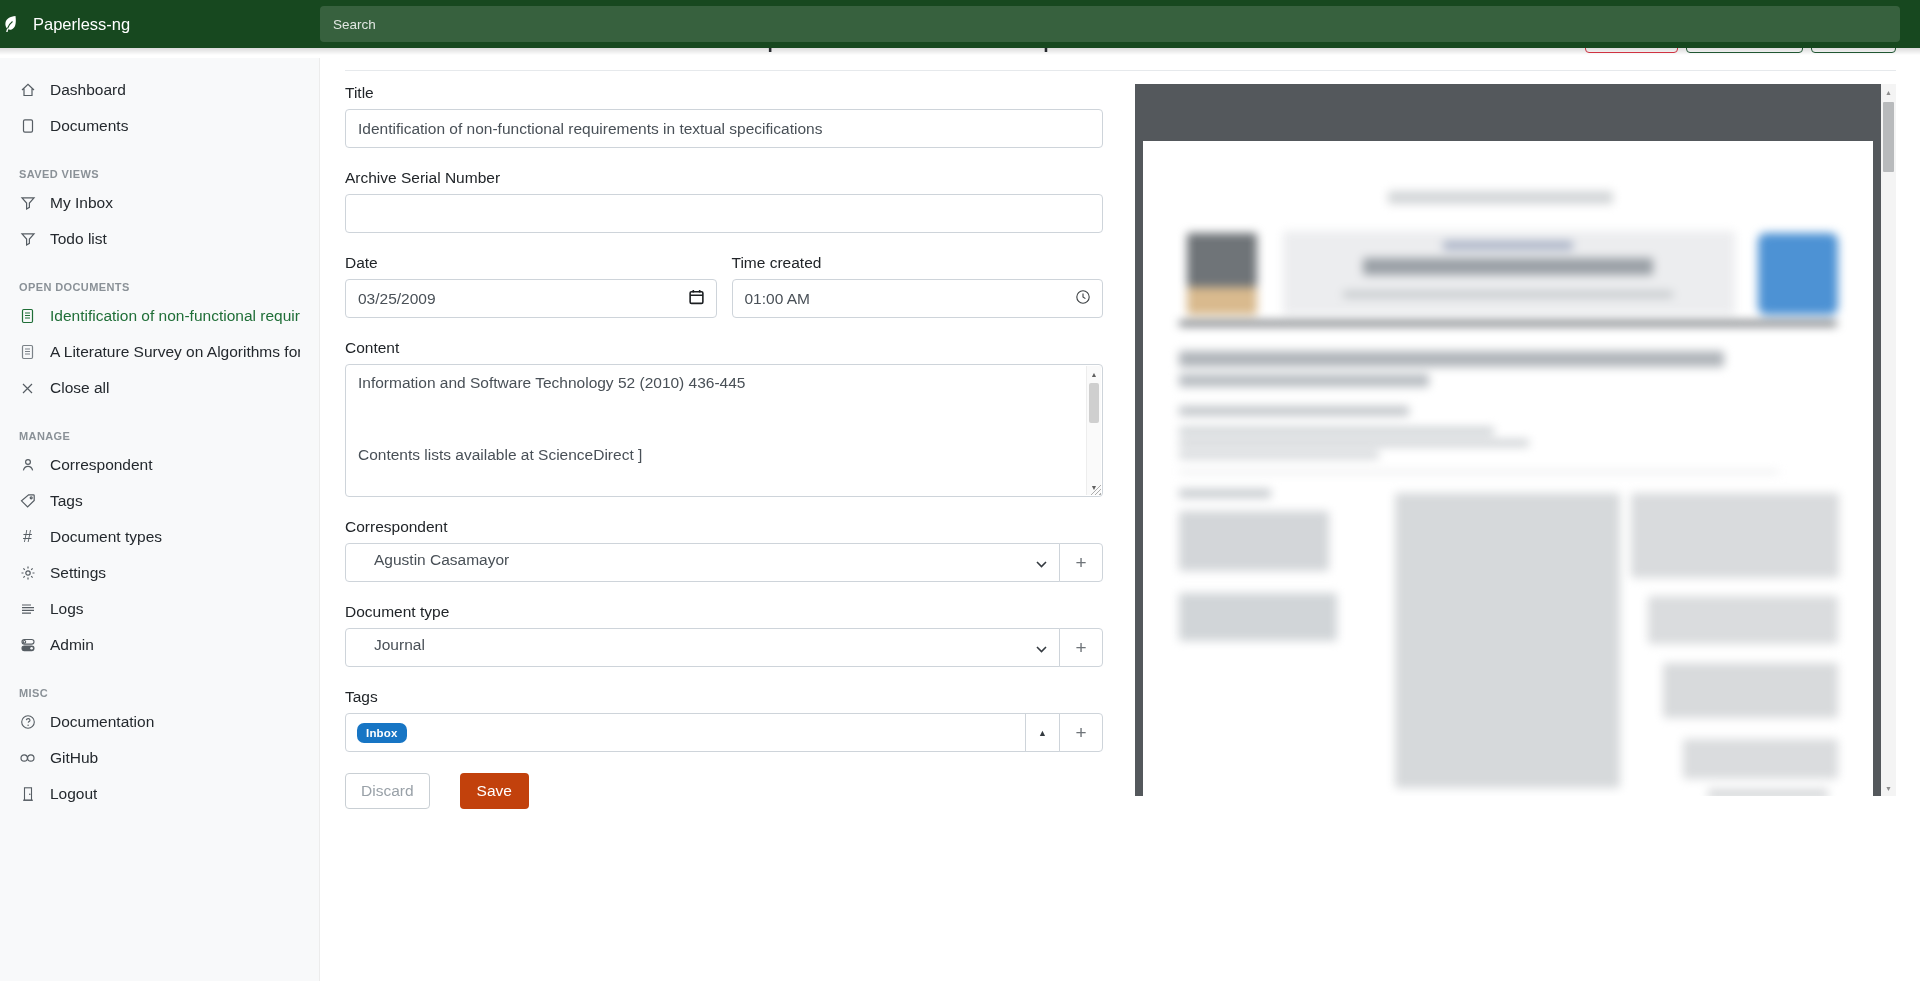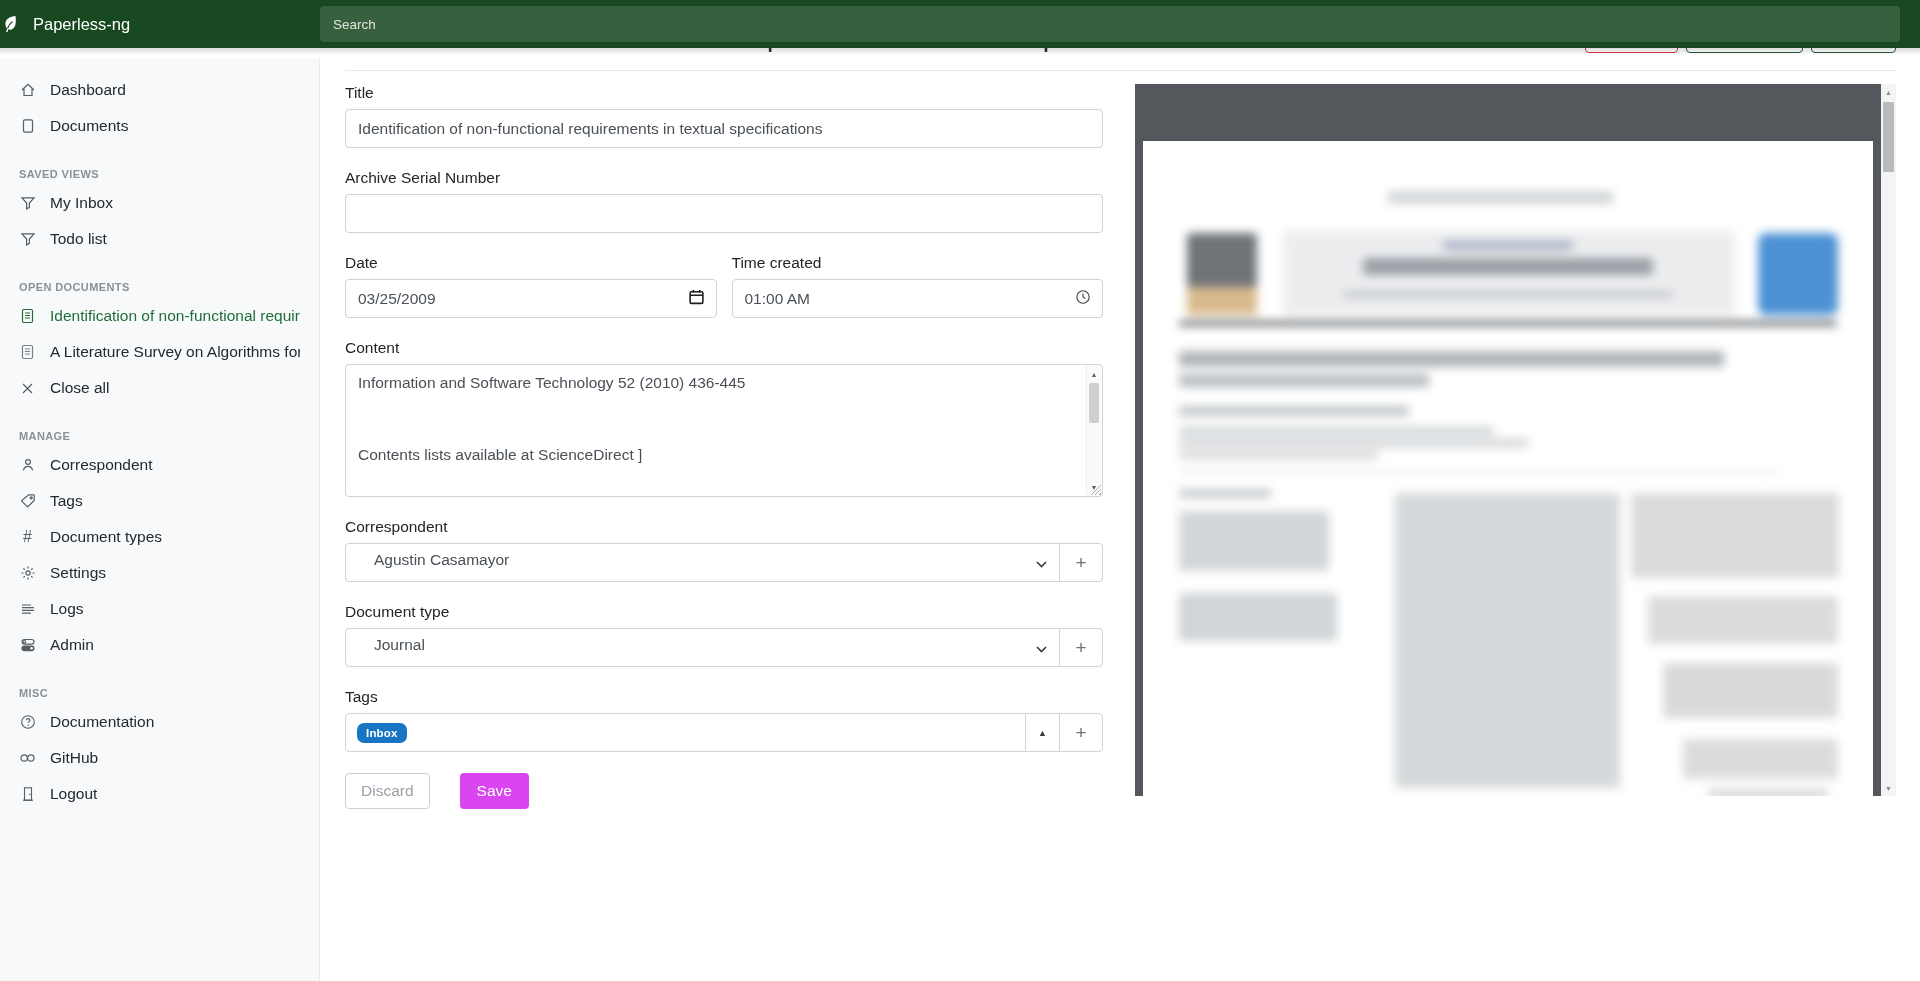--- a/index.html
+++ b/index.html
@@ -83,21 +83,21 @@
   .addon.last { border-radius:0 4px 4px 0; }
   .caretbtn { width:35px; font-size:9px; color:#343a40; }
   .tagsbox { flex:1; height:39px; border:1px solid #ced4da; border-radius:4px 0 0 4px;
     display:flex; align-items:center; padding:0 11px; background:#fff; }
   .chip { background:#1775c4; color:#fff; font-size:11.5px; font-weight:700;
     padding:4px 9px; border-radius:7px; letter-spacing:.2px; }
 
   .form-actions { display:flex; gap:30px; margin-top:16px; padding-bottom:30px; }
   .btn-discard { border:1px solid #c9cfd4; color:#99a1a8; background:#fff; border-radius:4px;
     font-size:15.5px; padding:8px 15px; font-family:inherit; cursor:pointer; }
-  .btn-save { border:none; background:#d946ef; color:#fff; border-radius:4px;
+  .btn-save { border:none; background:#c2410c; color:#fff; border-radius:4px;
     font-size:15.5px; padding:8px 17px; font-family:inherit; cursor:pointer; }
 
   
   .preview-col { flex:1; }
   .preview { position:relative; height:712px; background:#54585c; overflow:hidden; }
   .pv-sb { position:absolute; top:0; right:0; bottom:0; width:15px; background:#f4f4f4; }
   .pv-sb .arr { position:absolute; left:0; width:15px; height:14px; display:flex;
     align-items:center; justify-content:center; font-size:7px; color:#8d8d8d; }
   .pv-sb .arr.up { top:1px; } .pv-sb .arr.dn { bottom:1px; }
   .pv-thumb { position:absolute; left:2px; right:2px; top:18px; height:70px;

